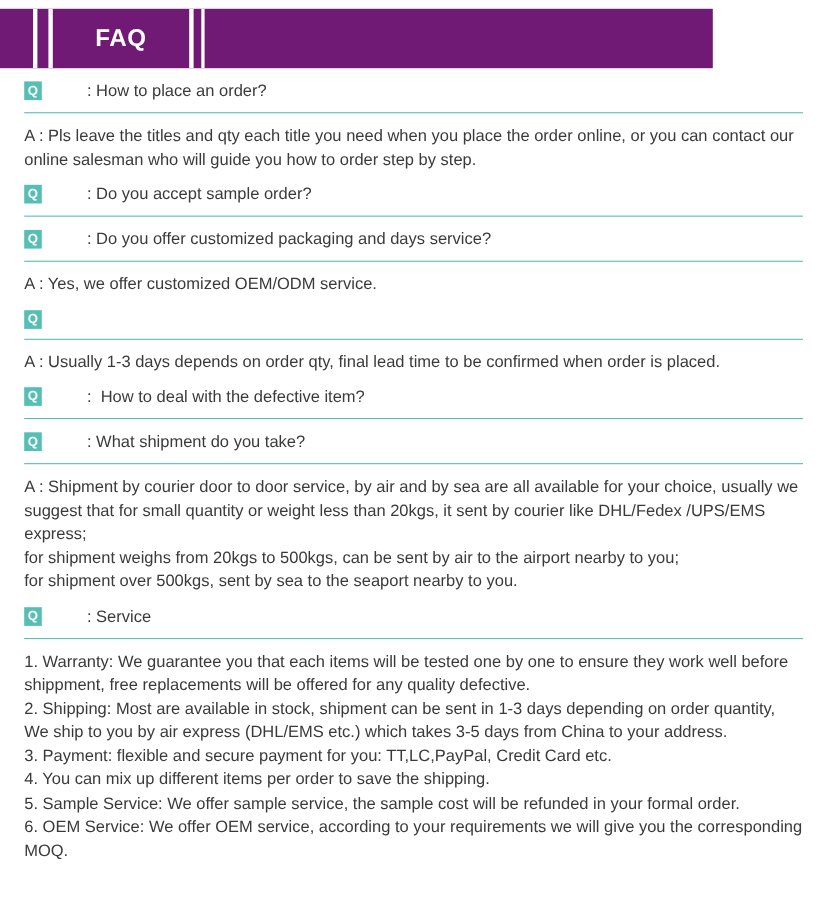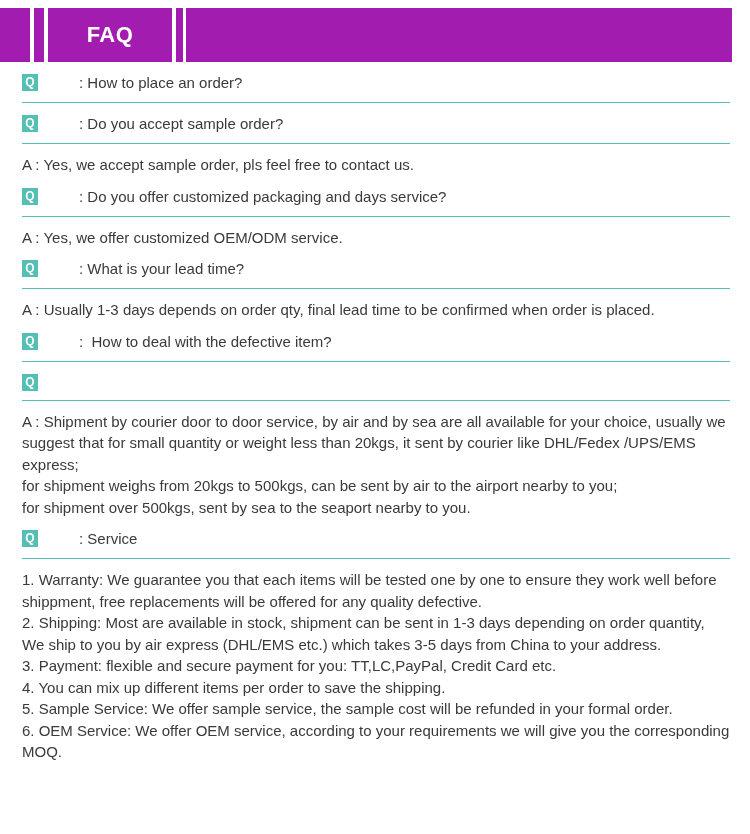--- a/index.html
+++ b/index.html
@@ -13,22 +13,22 @@
     font-family: "Liberation Sans", sans-serif;
     color: #3a3a3a;
     overflow: hidden;
   }
 
   
   .faq-header {
     position: relative;
     height: 54px;
     margin-top: 8px;
-    width: 732px;
-    background: #a21caf;
+    width: 648px;
+    background: #701a75;
     overflow: hidden;
   }
   .hdr-gap {
     position: absolute;
     top: 0;
     height: 54px;
     background: #ffffff;
   }
   .hdr-gap.g1 { left: 30px;  width: 4px; }
   .hdr-gap.g2 { left: 44px;  width: 4px; }
@@ -123,60 +123,60 @@
 </div>
 
 <div class="faq-body">
 
   <div class="qa-block">
     <div class="q-row">
       <span class="q-badge">Q</span>
       <span class="q-text">: How to place an order?</span>
     </div>
     <div class="q-rule"></div>
+    <div class="a-text">A : Pls leave the titles and qty each title you need when you place the order online, or you can contact our online salesman who will guide you how to order step by step.</div>
   </div>
 
   <div class="qa-block">
     <div class="q-row">
       <span class="q-badge">Q</span>
       <span class="q-text">: Do you accept sample order?</span>
     </div>
     <div class="q-rule"></div>
-    <div class="a-text">A : Yes, we accept sample order, pls feel free to contact us.</div>
   </div>
 
   <div class="qa-block">
     <div class="q-row">
       <span class="q-badge">Q</span>
       <span class="q-text">: Do you offer customized packaging and days service?</span>
     </div>
     <div class="q-rule"></div>
     <div class="a-text">A : Yes, we offer customized OEM/ODM service.</div>
   </div>
 
   <div class="qa-block">
     <div class="q-row">
       <span class="q-badge">Q</span>
-      <span class="q-text">: What is your lead time?</span>
     </div>
     <div class="q-rule"></div>
     <div class="a-text">A : Usually 1-3 days depends on order qty, final lead time to be confirmed when order is placed.</div>
   </div>
 
   <div class="qa-block">
     <div class="q-row">
       <span class="q-badge">Q</span>
       <span class="q-text">:  How to deal with the defective item?</span>
     </div>
     <div class="q-rule"></div>
   </div>
 
   <div class="qa-block">
     <div class="q-row">
       <span class="q-badge">Q</span>
+      <span class="q-text">: What shipment do you take?</span>
     </div>
     <div class="q-rule"></div>
     <div class="a-text">A : Shipment by courier door to door service, by air and by sea are all available for your choice, usually we suggest that for small quantity or weight less than 20kgs, it sent by courier like DHL/Fedex /UPS/EMS express;
 for shipment weighs from 20kgs to 500kgs, can be sent by air to the airport nearby to you;
 for shipment over 500kgs, sent by sea to the seaport nearby to you.</div>
   </div>
 
   <div class="qa-block">
     <div class="q-row">
       <span class="q-badge">Q</span>

